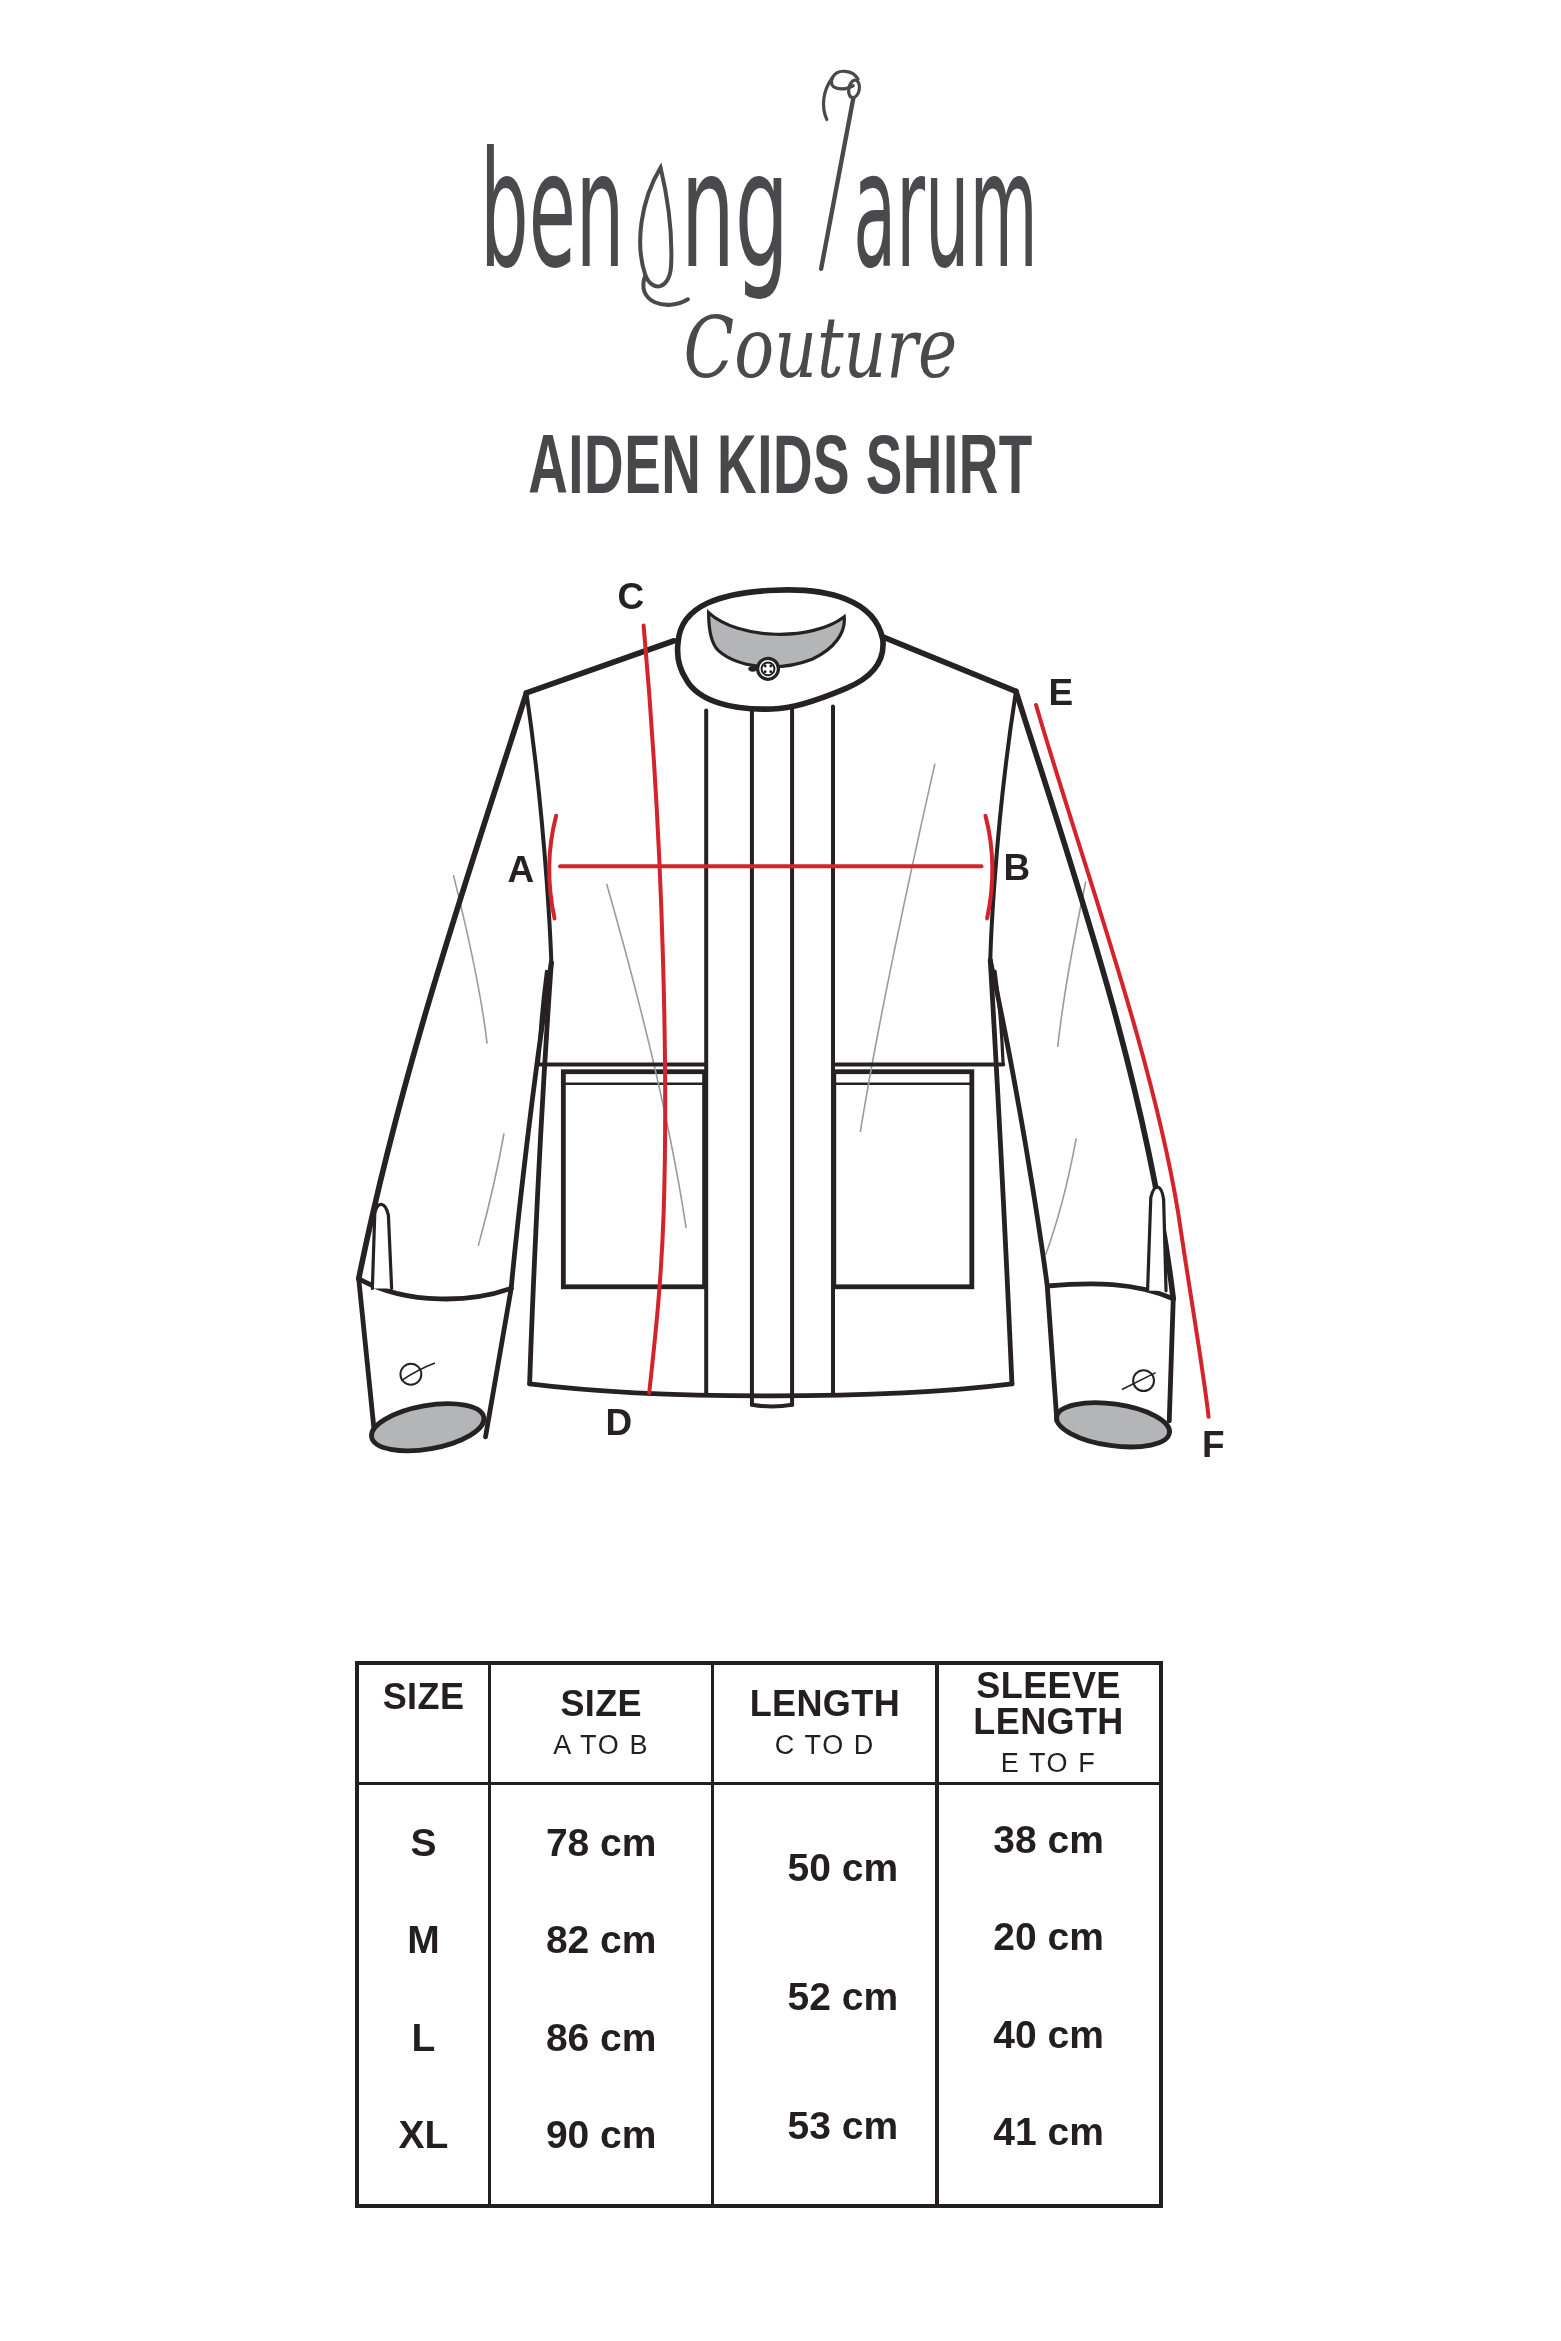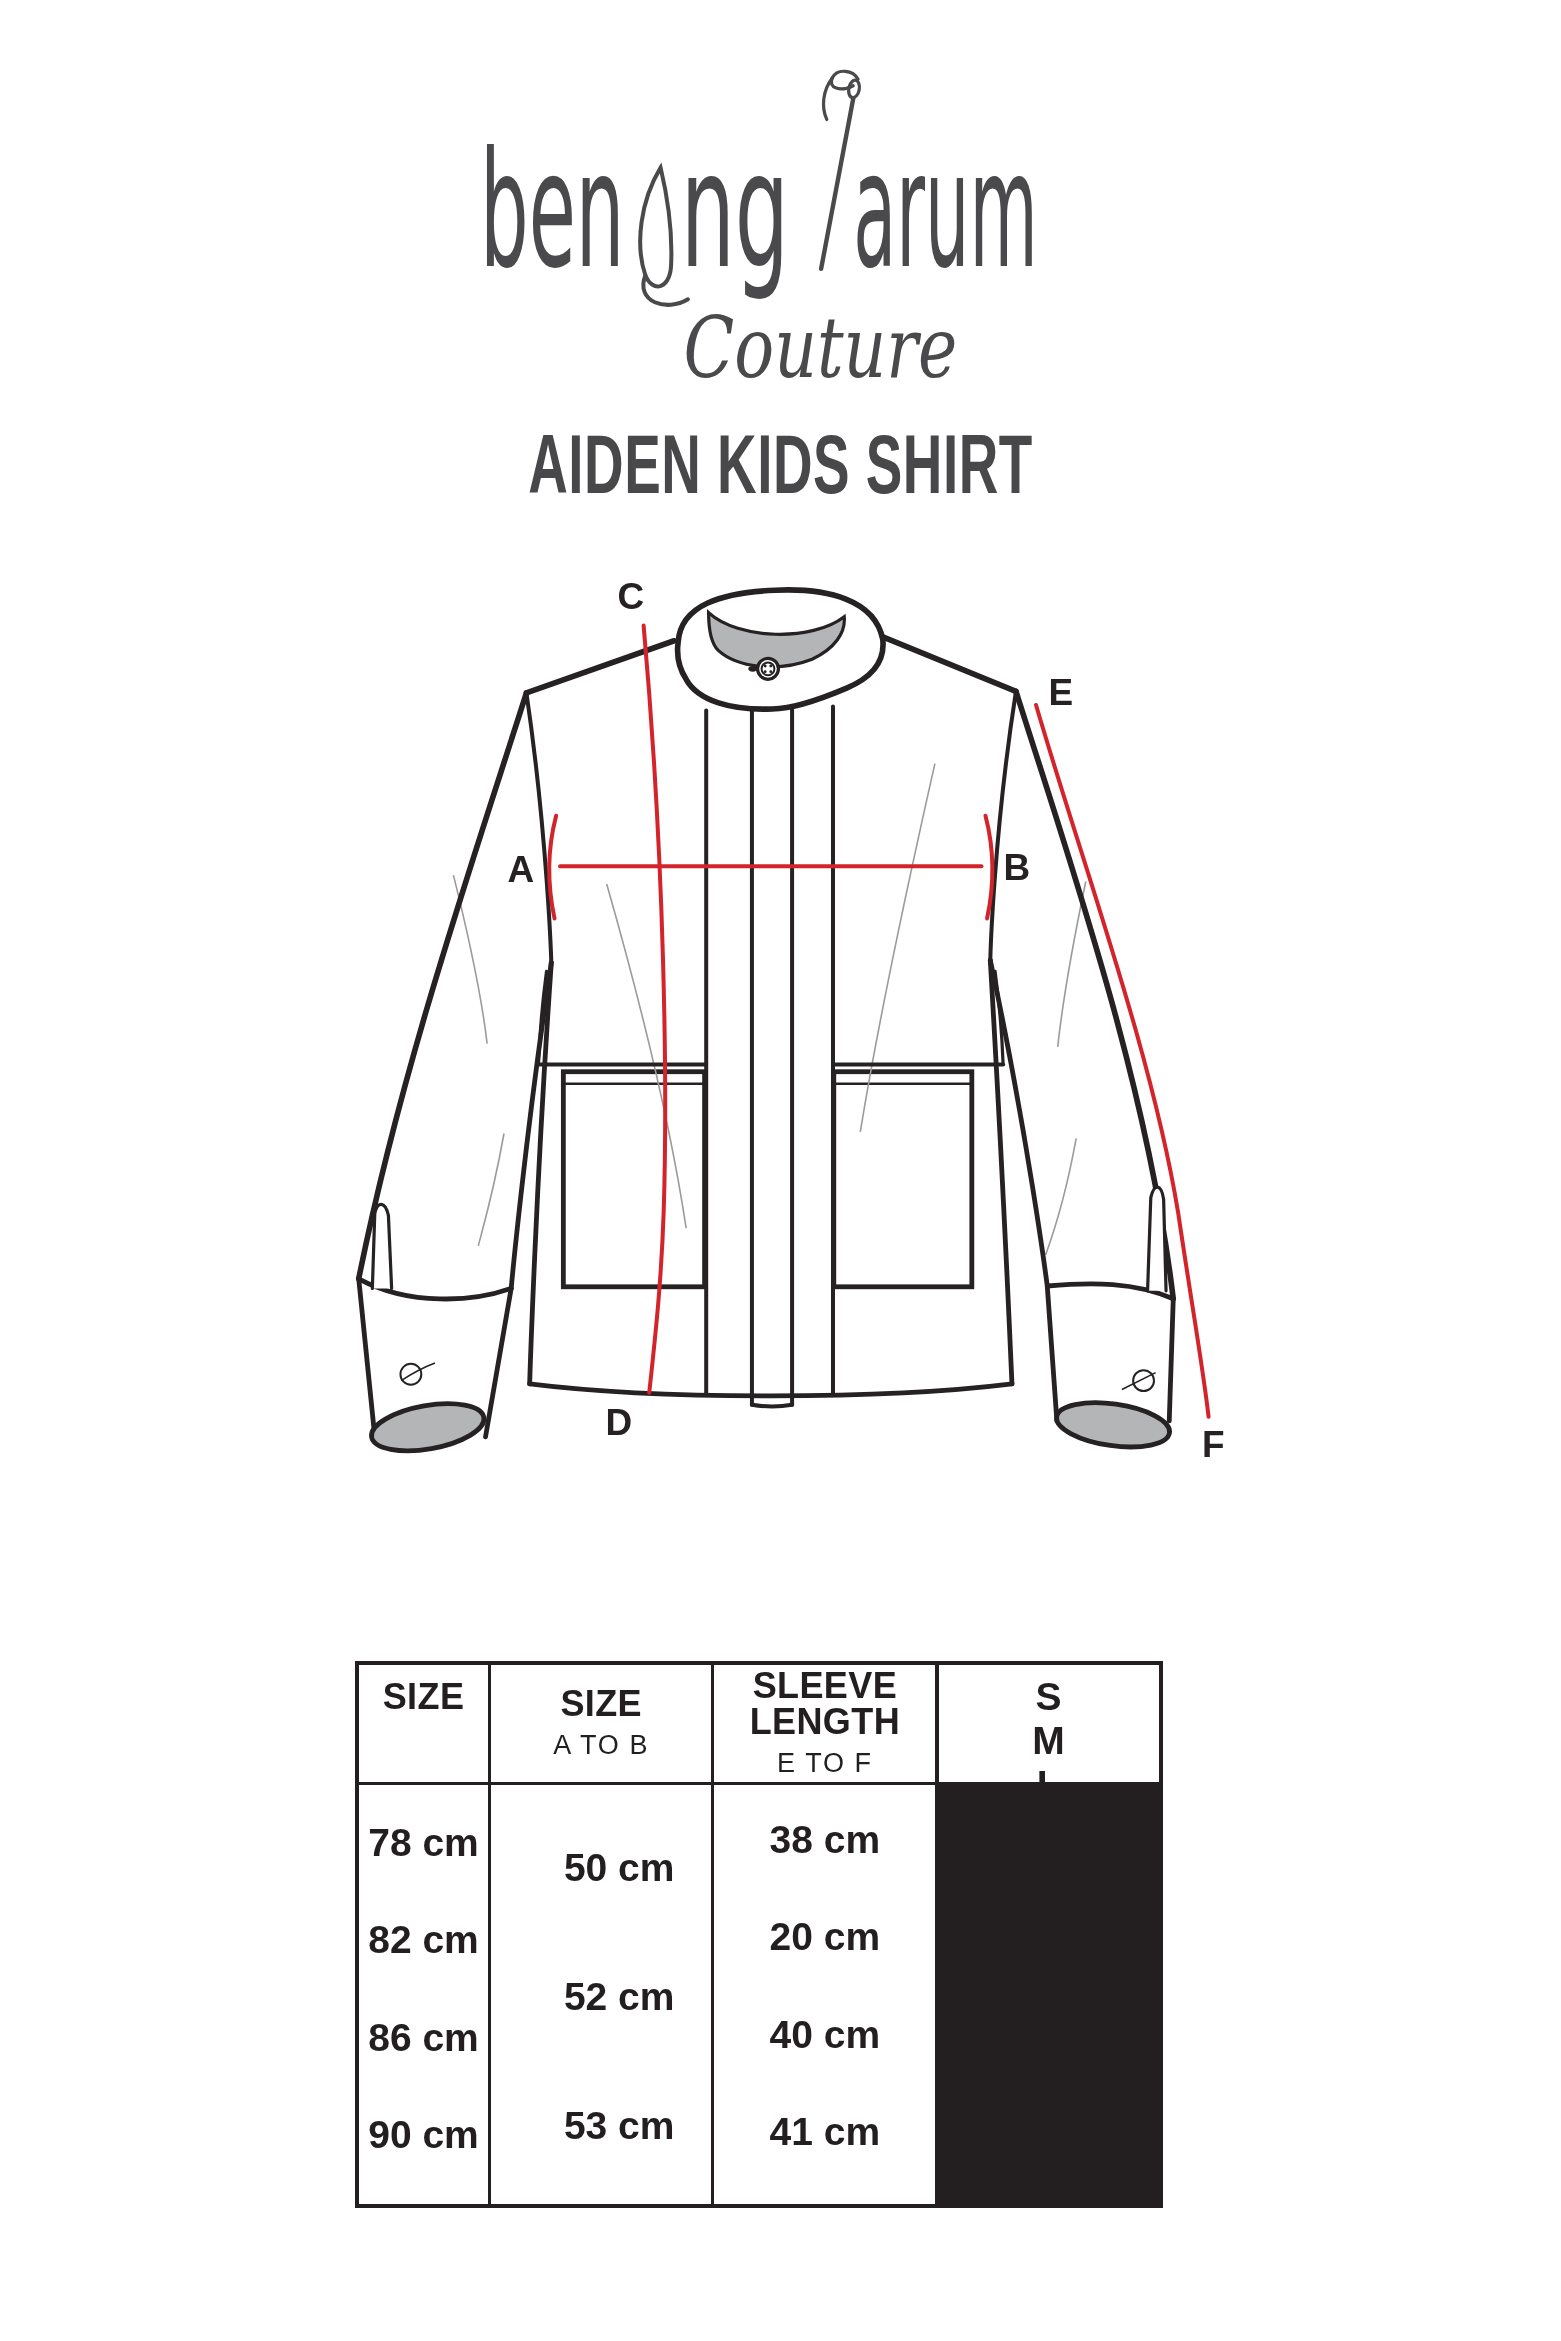--- a/index.html
+++ b/index.html
@@ -180,20 +180,24 @@
 <div class="chart">
 
   <div class="cell hcell hcell-size">
     <div class="hlabel">SIZE</div>
   </div>
   <div class="cell hcell">
     <div class="hlabel">SIZE</div>
     <div class="hsub">A TO B</div>
   </div>
   <div class="cell hcell">
+    <div class="hlabel">LENGTH</div>
+    <div class="hsub">C TO D</div>
+  </div>
+  <div class="cell hcell">
     <div class="hlabel">SLEEVE LENGTH</div>
     <div class="hsub">E TO F</div>
   </div>
 
   <div class="cell bodycol bodycol-size">
     <div class="val">S</div>
     <div class="val">M</div>
     <div class="val">L</div>
     <div class="val">XL</div>
   </div>

